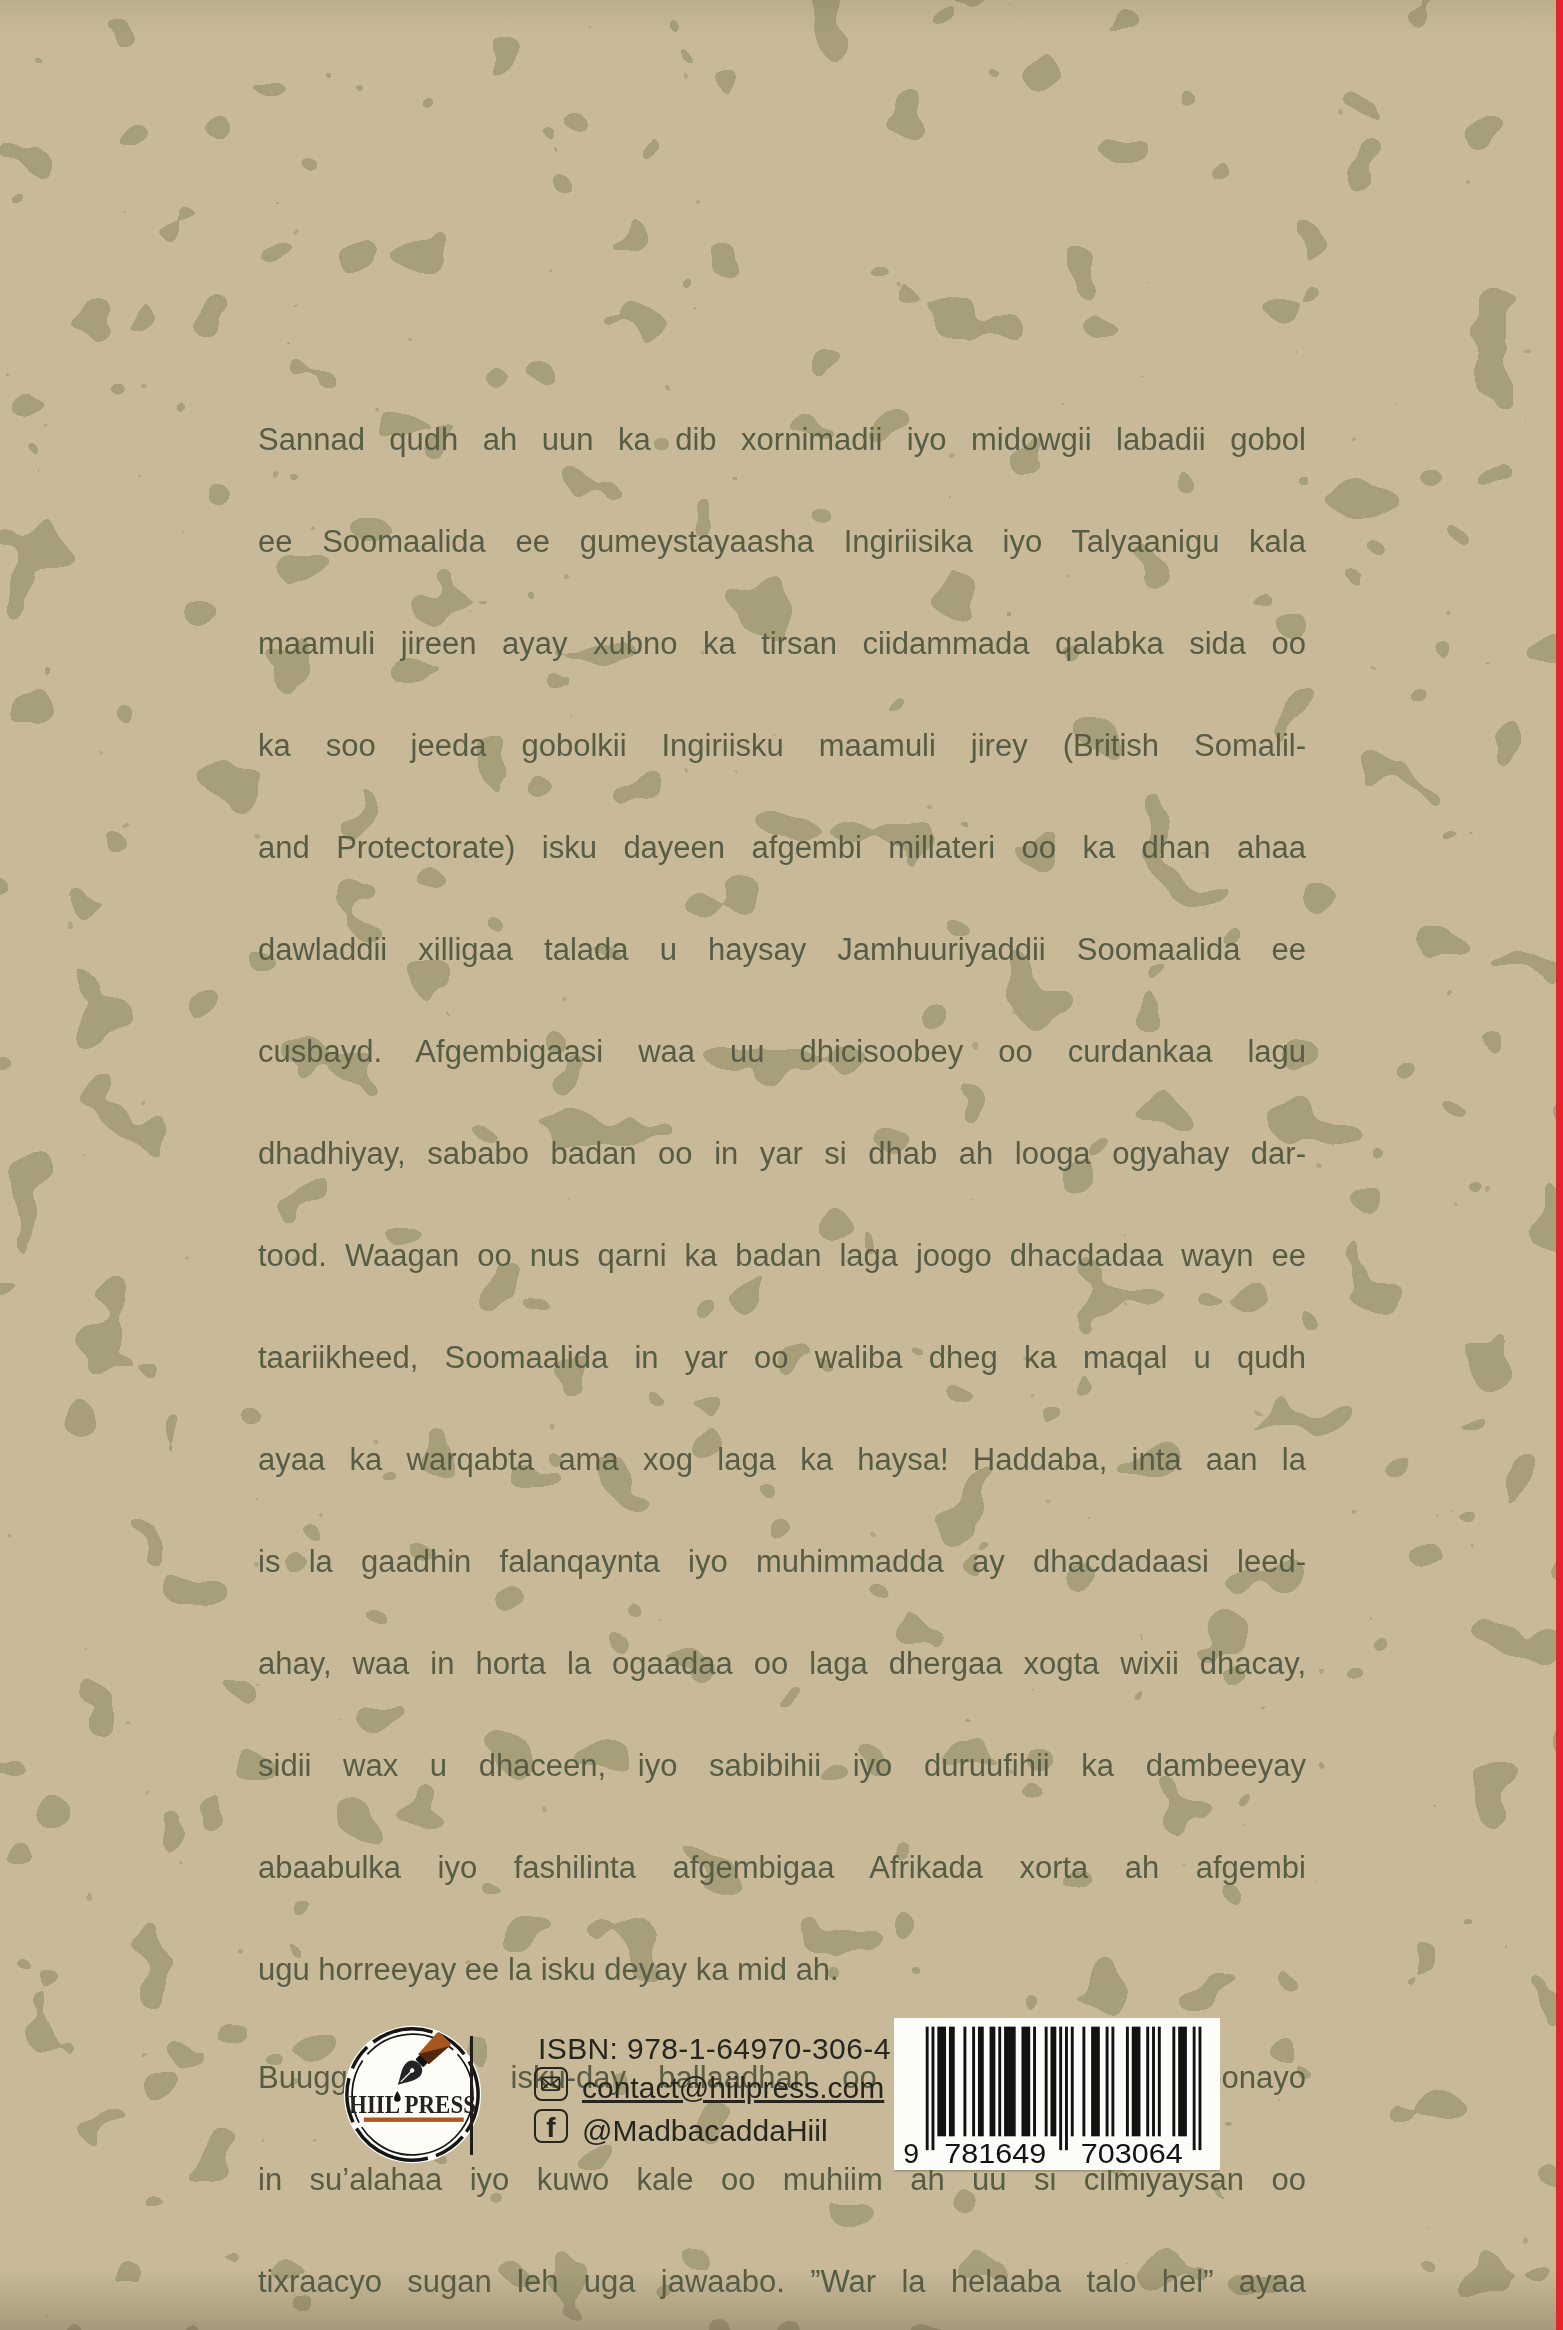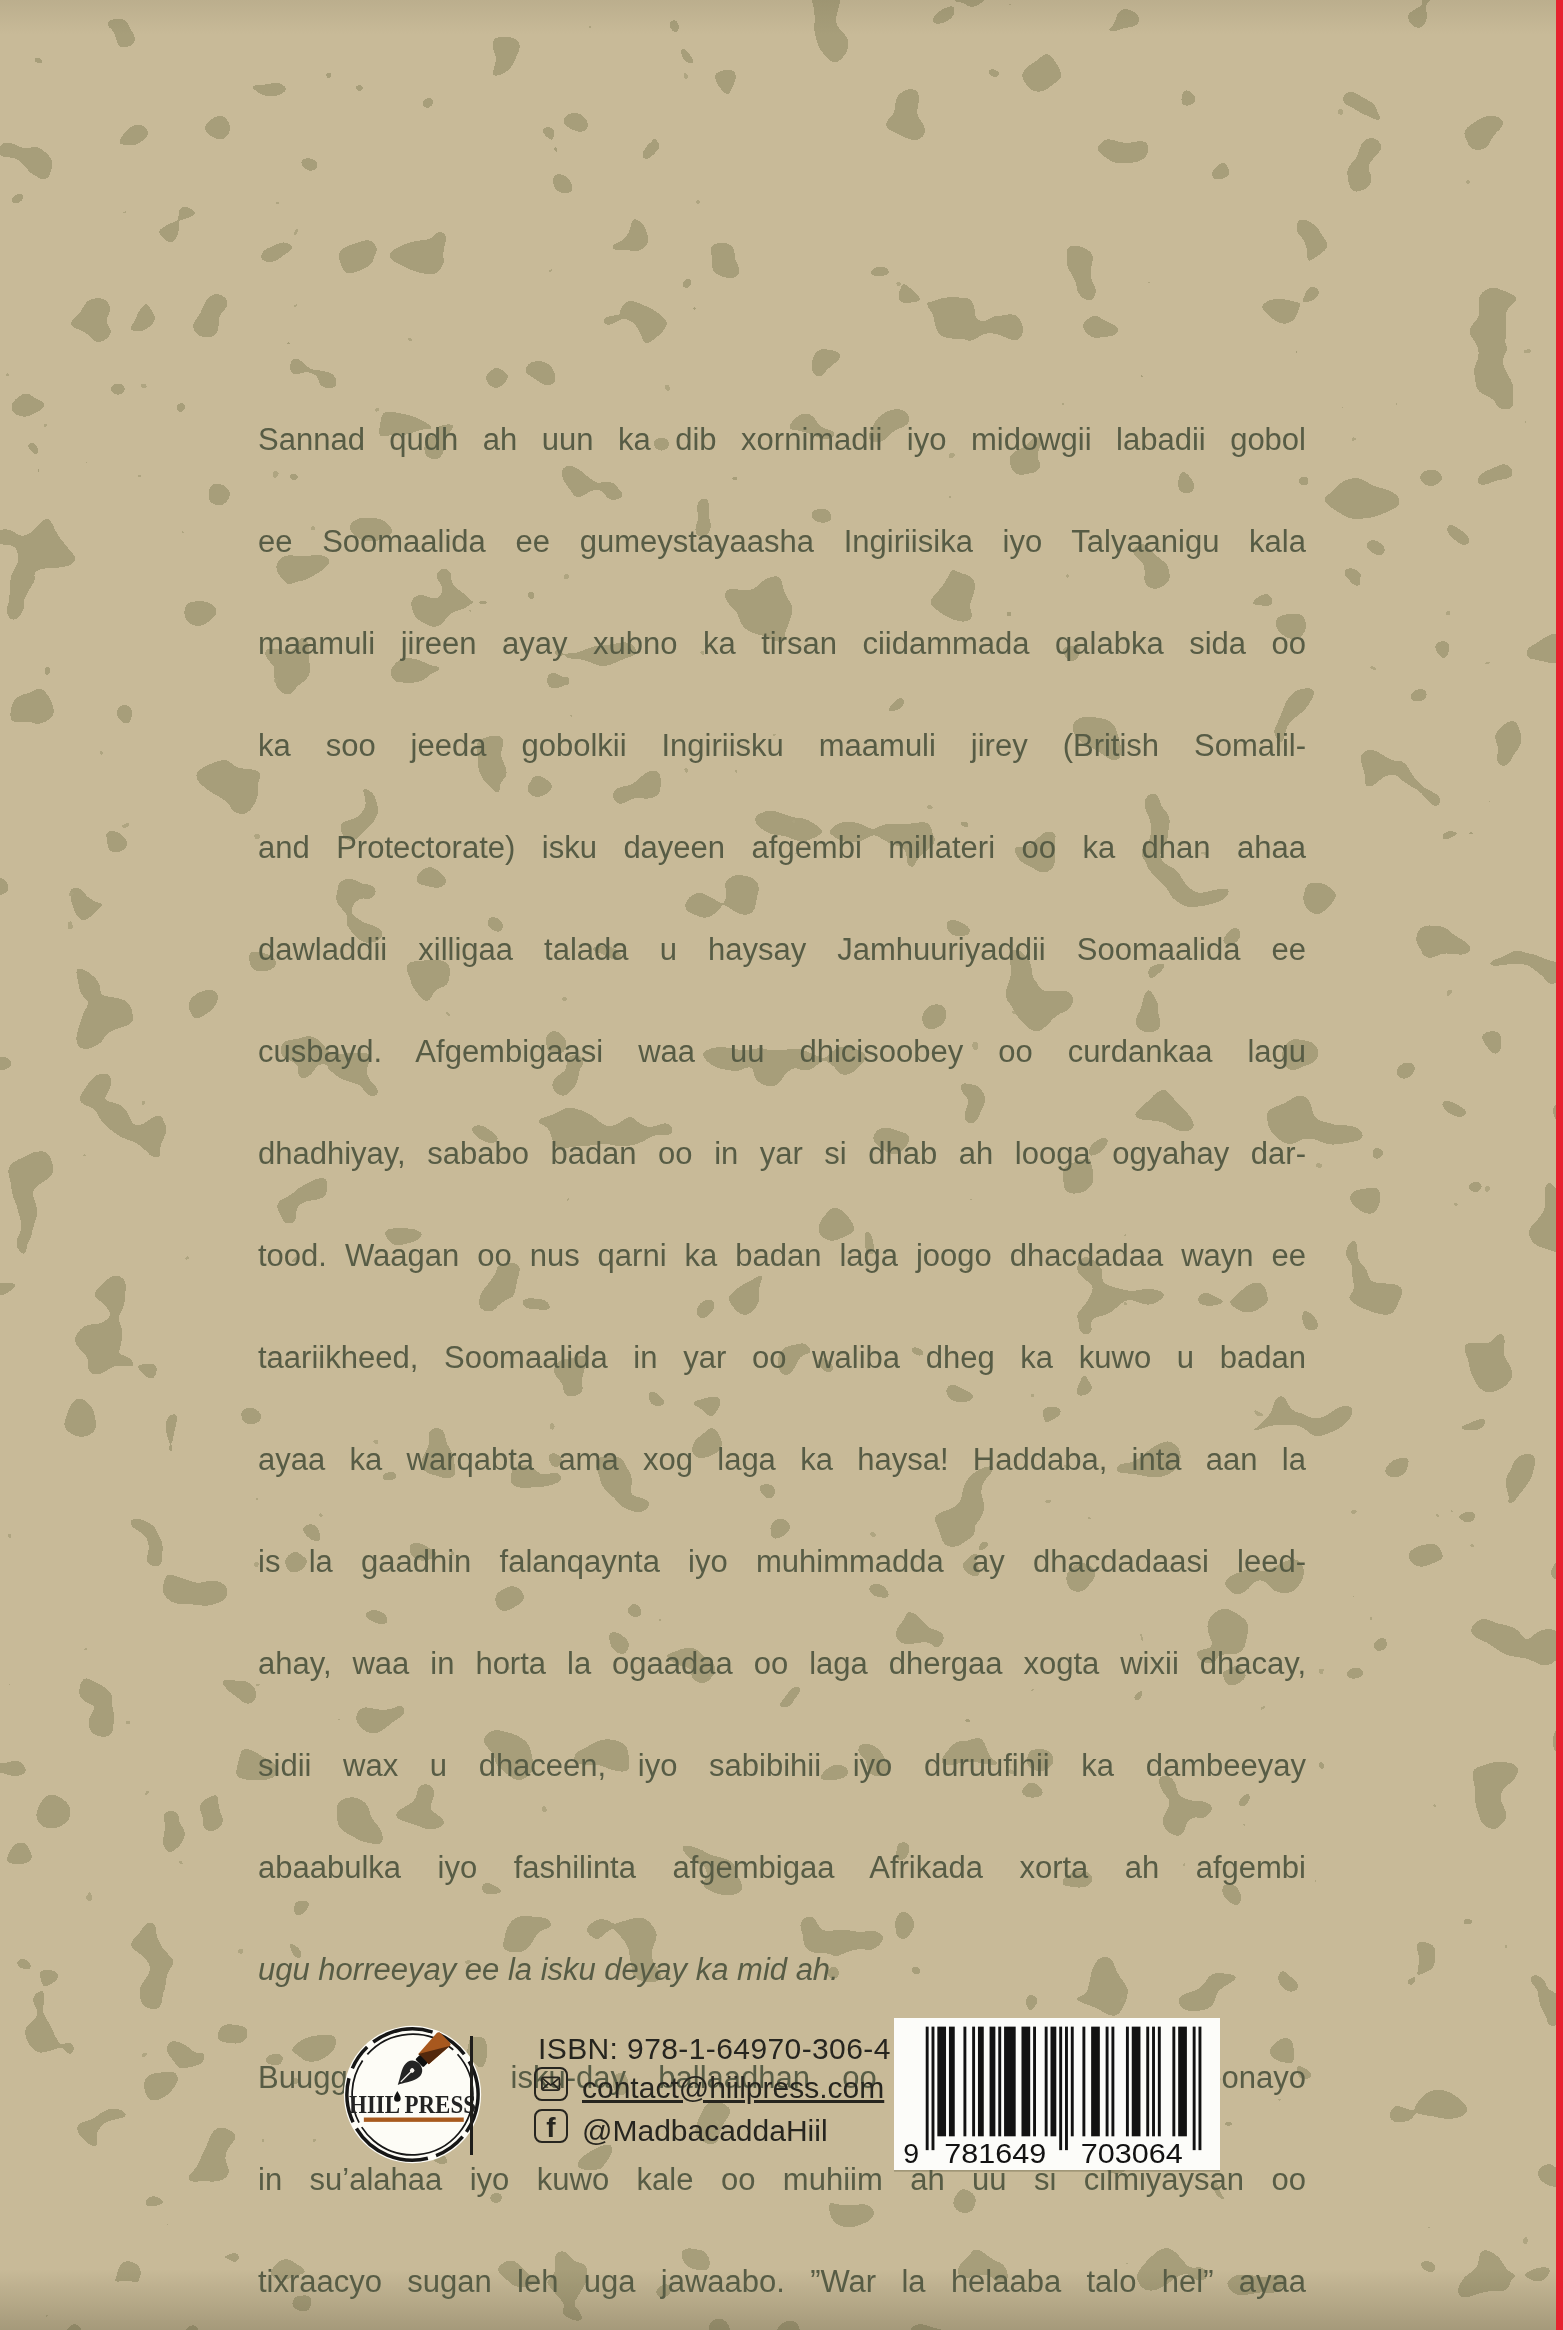--- a/index.html
+++ b/index.html
@@ -17,21 +17,21 @@
   }
   .spine { position:absolute; right:0; top:0; width:7px; height:2330px; background:#e6222f; }
 
   
   .body-text {
     position:absolute; left:258px; top:414px; width:1048px;
     color:#575c45; font-size:31px; line-height:51px; font-weight:normal;
   }
   .jline { text-align:justify; }
   .jline::after { content:""; display:inline-block; width:100%; height:0; }
-  .plain-line { white-space:pre-wrap;font-style:italic; }
+  .plain-line { white-space:pre-wrap; }
   .para2 { margin-top:57px; }
 
   
   .logo { position:absolute; left:343px; top:2025px; width:139px; height:139px; }
   .divider { position:absolute; left:470px; top:2036px; width:2.6px; height:119px; background:#1f1e1b; }
   .isbn { position:absolute; left:538px; top:2032px; font-size:24px; color:#26251f; letter-spacing:0.4px; }
   .icon-box {
     position:absolute; width:34px; height:34px; box-sizing:border-box;
     border:2.6px solid #26251f; border-radius:7.8px;
     display:flex; align-items:center; justify-content:center;
@@ -93,21 +93,21 @@
         <div class="jline">and Protectorate) isku dayeen afgembi millateri oo ka dhan ahaa</div>
 
         <div class="jline">dawladdii xilligaa talada u haysay Jamhuuriyaddii Soomaalida ee</div>
 
         <div class="jline">cusbayd. Afgembigaasi waa uu dhicisoobey oo curdankaa lagu</div>
 
         <div class="jline">dhadhiyay, sababo badan oo in yar si dhab ah looga ogyahay dar-</div>
 
         <div class="jline">tood. Waagan oo nus qarni ka badan laga joogo dhacdadaa wayn ee</div>
 
-        <div class="jline">taariikheed, Soomaalida in yar oo waliba dheg ka kuwo u badan</div>
+        <div class="jline">taariikheed, Soomaalida in yar oo waliba dheg ka maqal u qudh</div>
 
         <div class="jline">ayaa ka warqabta ama xog laga ka haysa!  Haddaba, inta aan la</div>
 
         <div class="jline">is la gaadhin falanqaynta iyo muhimmadda ay dhacdadaasi leed-</div>
 
         <div class="jline">ahay, waa in horta la ogaadaa oo laga dhergaa xogta wixii dhacay,</div>
 
         <div class="jline">sidii wax u dhaceen, iyo sabibihii iyo duruufihii ka dambeeyay</div>
 
         <div class="jline">abaabulka iyo fashilinta afgembigaa Afrikada xorta ah afgembi</div>

